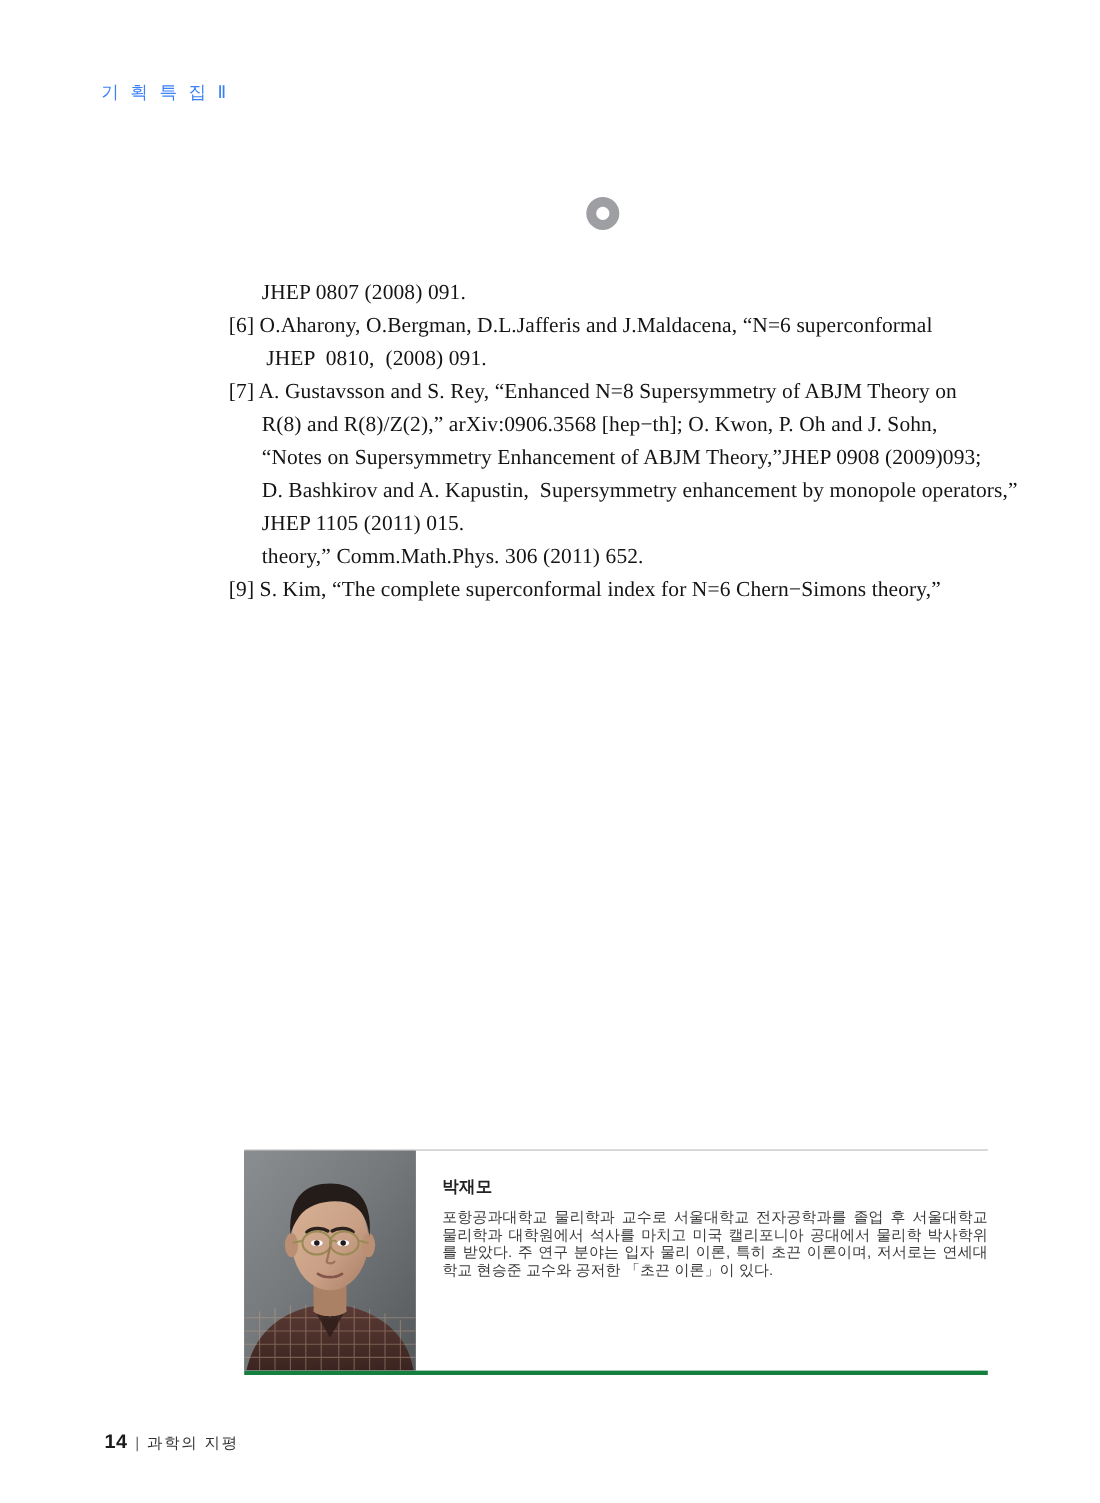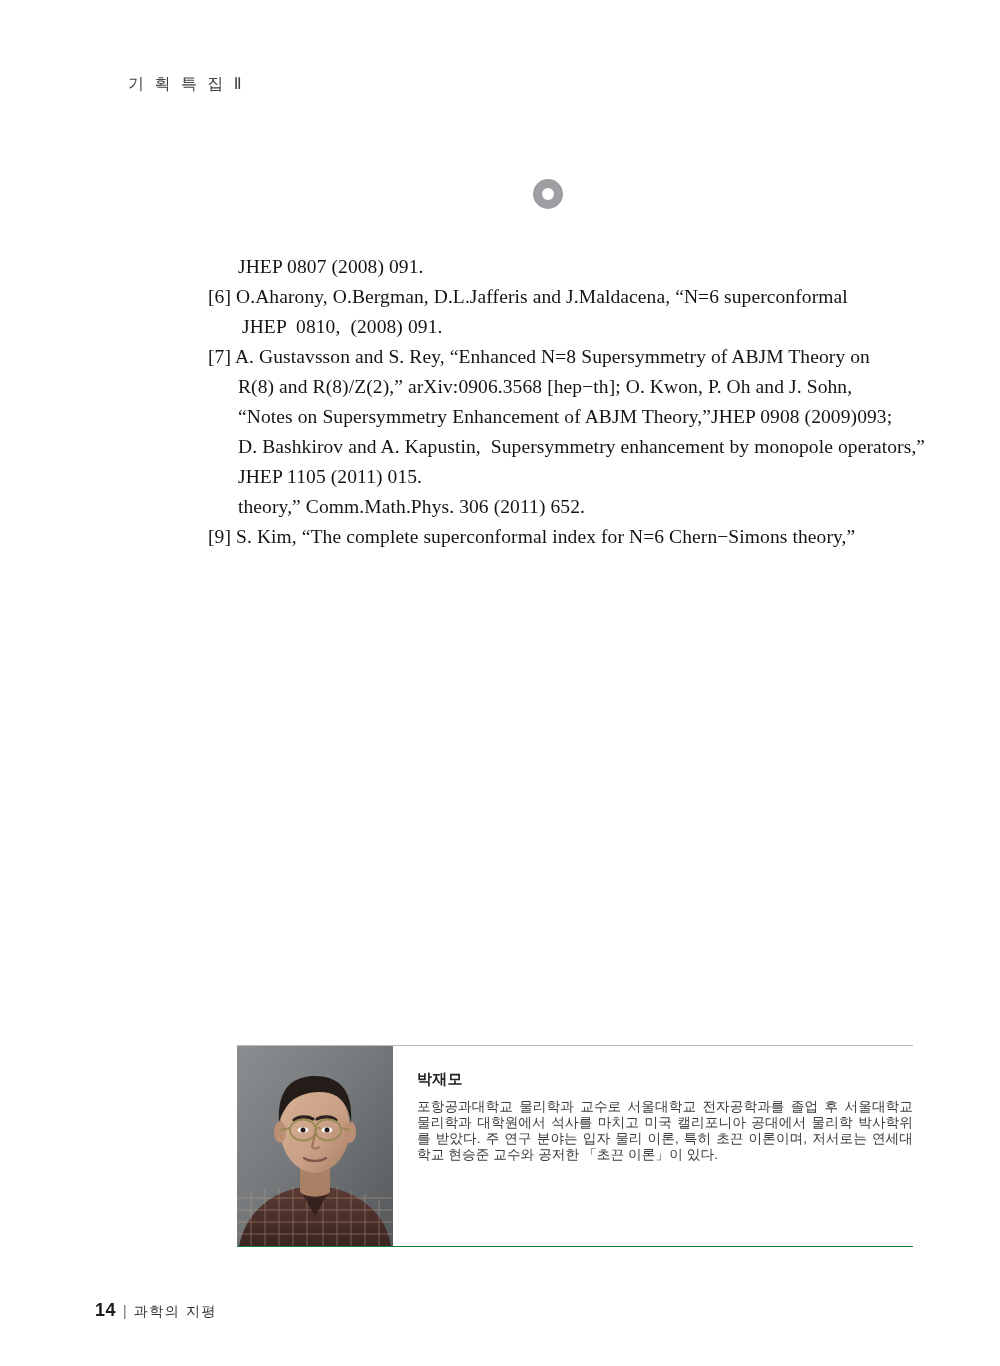--- a/index.html
+++ b/index.html
@@ -17,23 +17,22 @@
   }
 
   
   .page-header {
     position: absolute;
     left: 92px;
     top: 74px;
     font-family: "Liberation Sans", sans-serif;
     font-size: 16px;
     letter-spacing: 3px;
-    color: #404040;
+    color: #3b82f6;
     white-space: nowrap;
-    margin-left: 36px;
   }
 
   
   .ornament {
     position: absolute;
     left: 533px;
     top: 179px;
     width: 30px;
     height: 30px;
     border-radius: 50%;
@@ -69,23 +68,22 @@
   .ref-line.indent-2 { padding-left: 34px; }
 
   
   .bio {
     position: absolute;
     left: 222px;
     top: 1045px;
     width: 676px;
     height: 200px;
     border-top: 1px solid #b9b9b9;
-    border-bottom: 1px solid #15803d;
+    border-bottom: 4px solid #15803d;
     box-sizing: content-box;
-    margin-left: 15px;
   }
   .bio-inner {
     display: flex;
     align-items: flex-start;
     height: 200px;
   }
   .bio-photo {
     width: 156px;
     height: 200px;
     flex: 0 0 156px;

